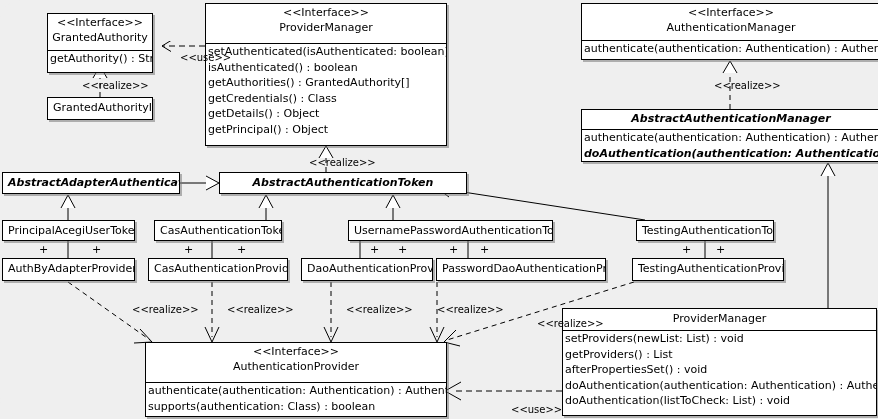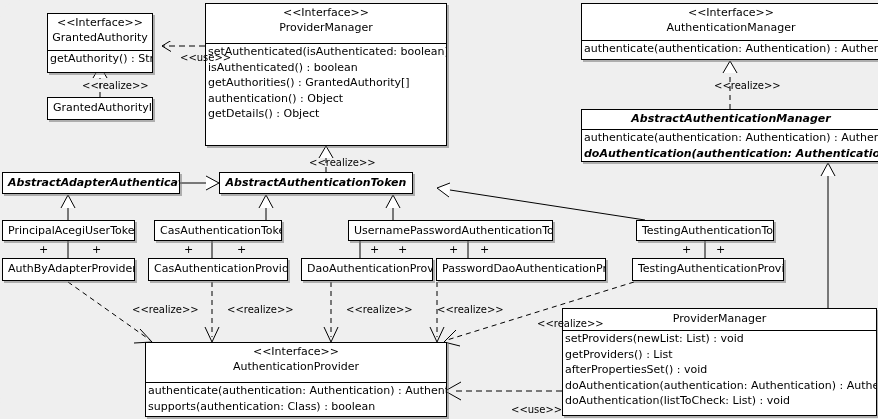--- a/index.html
+++ b/index.html
@@ -233,22 +233,23 @@
 
   <div class="uml-box" style="left:205px; top:3px; width:242px; height:143px;">
     <div class="uml-head has-members" style="height:40px;">
       <span class="stereotype">&lt;&lt;Interface&gt;&gt;</span>
       <span class="cls-name">ProviderManager</span>
     </div>
     <div class="uml-members">
       <div class="member">setAuthenticated(isAuthenticated: boolean) : void</div>
       <div class="member">isAuthenticated() : boolean</div>
       <div class="member">getAuthorities() : GrantedAuthority[]</div>
-      <div class="member">authentication() : Object</div>
+      <div class="member">getCredentials() : Class</div>
       <div class="member">getDetails() : Object</div>
+      <div class="member">getPrincipal() : Object</div>
     </div>
   </div>
 
   <div class="uml-box" style="left:581px; top:3px; width:300px; height:57px;">
     <div class="uml-head has-members" style="height:37px;">
       <span class="stereotype">&lt;&lt;Interface&gt;&gt;</span>
       <span class="cls-name">AuthenticationManager</span>
     </div>
     <div class="uml-members">
       <div class="member">authenticate(authentication: Authentication) : Authentication</div>
@@ -264,21 +265,21 @@
       <div class="member abstract">doAuthentication(authentication: Authentication) : Authentication</div>
     </div>
   </div>
 
   <div class="uml-box compact" style="left:2px; top:172px; width:178px; height:22px;">
     <div class="uml-head">
       <span class="cls-name abstract">AbstractAdapterAuthenticationToken</span>
     </div>
   </div>
 
-  <div class="uml-box compact" style="left:219px; top:172px; width:194px; height:22px;">
+  <div class="uml-box compact" style="left:219px; top:172px; width:248px; height:22px;">
     <div class="uml-head">
       <span class="cls-name abstract">AbstractAuthenticationToken</span>
     </div>
   </div>
 
   <div class="uml-box compact" style="left:2px; top:220px; width:133px; height:21px;">
     <div class="uml-head">
       <span class="cls-name">PrincipalAcegiUserToken</span>
     </div>
   </div>

